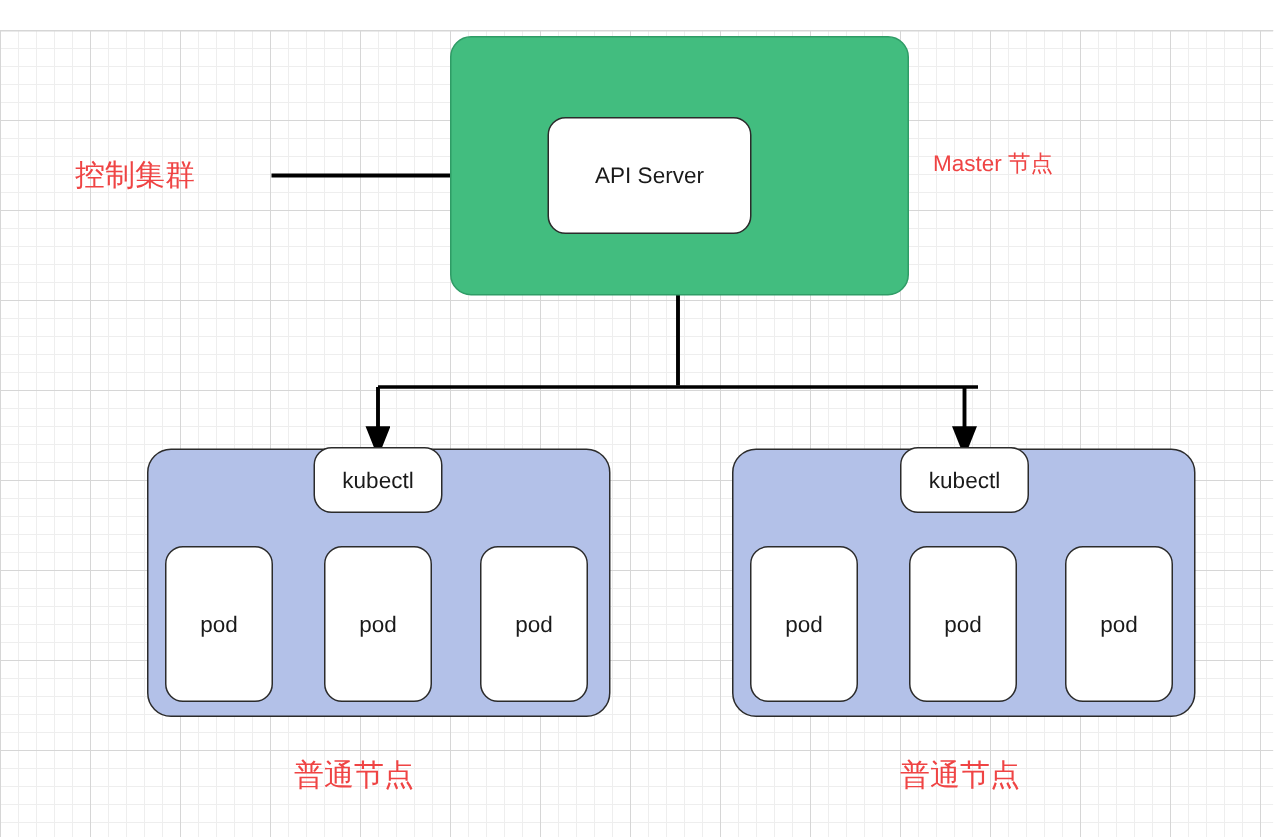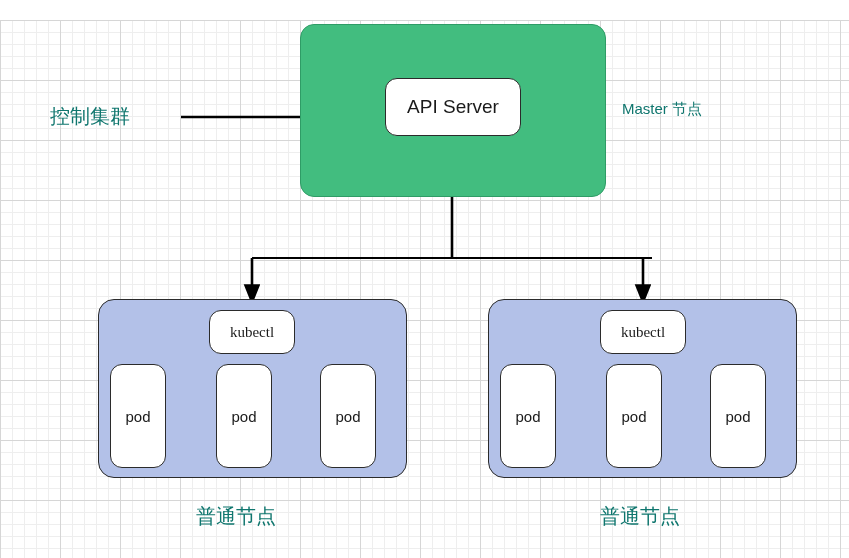--- a/index.html
+++ b/index.html
@@ -67,63 +67,62 @@
     border-radius: 14px;
   }
 
   .white-box {
     background: #ffffff;
     border: 1.4px solid #2b2b2b;
     border-radius: 12px;
   }
 
   .api-server {
-    left: 385px;
+    left: 365px;
     top: 78px;
     width: 136px;
-    height: 58px;
-    font-size: 19px;
+    height: 78px;
+    font-size: 15px;
   }
 
   .node-box {
     background: #b3c1e8;
     border: 1.4px solid #2b2b2b;
     border-radius: 16px;
   }
   .node-left  { left: 98px;  top: 299px; width: 309px; height: 179px; }
   .node-right { left: 488px; top: 299px; width: 309px; height: 179px; }
 
   .kubectl {
     width: 86px;
     height: 44px;
-    top: 310px;
-    font-size: 15px;
-    font-family: Liberation Serif, serif;
+    top: 298px;
+    font-size: 15px;
   }
   .kubectl-left  { left: 209px; }
   .kubectl-right { left: 600px; }
 
   .pod {
-    width: 56px;
+    width: 72px;
     height: 104px;
     top: 364px;
     font-size: 15px;
     text-align: center;
   }
   .pod-l1 { left: 110px; }
   .pod-l2 { left: 216px; }
   .pod-l3 { left: 320px; }
   .pod-r1 { left: 500px; }
   .pod-r2 { left: 606px; }
   .pod-r3 { left: 710px; }
 
   
   .label {
     position: absolute;
-    color: #0f766e;
+    color: #ef4444;
     white-space: nowrap;
   }
   .label-control {
     left: 50px;
     top: 103px;
     font-size: 20px;
   }
   .label-master {
     left: 622px;
     top: 100px;

